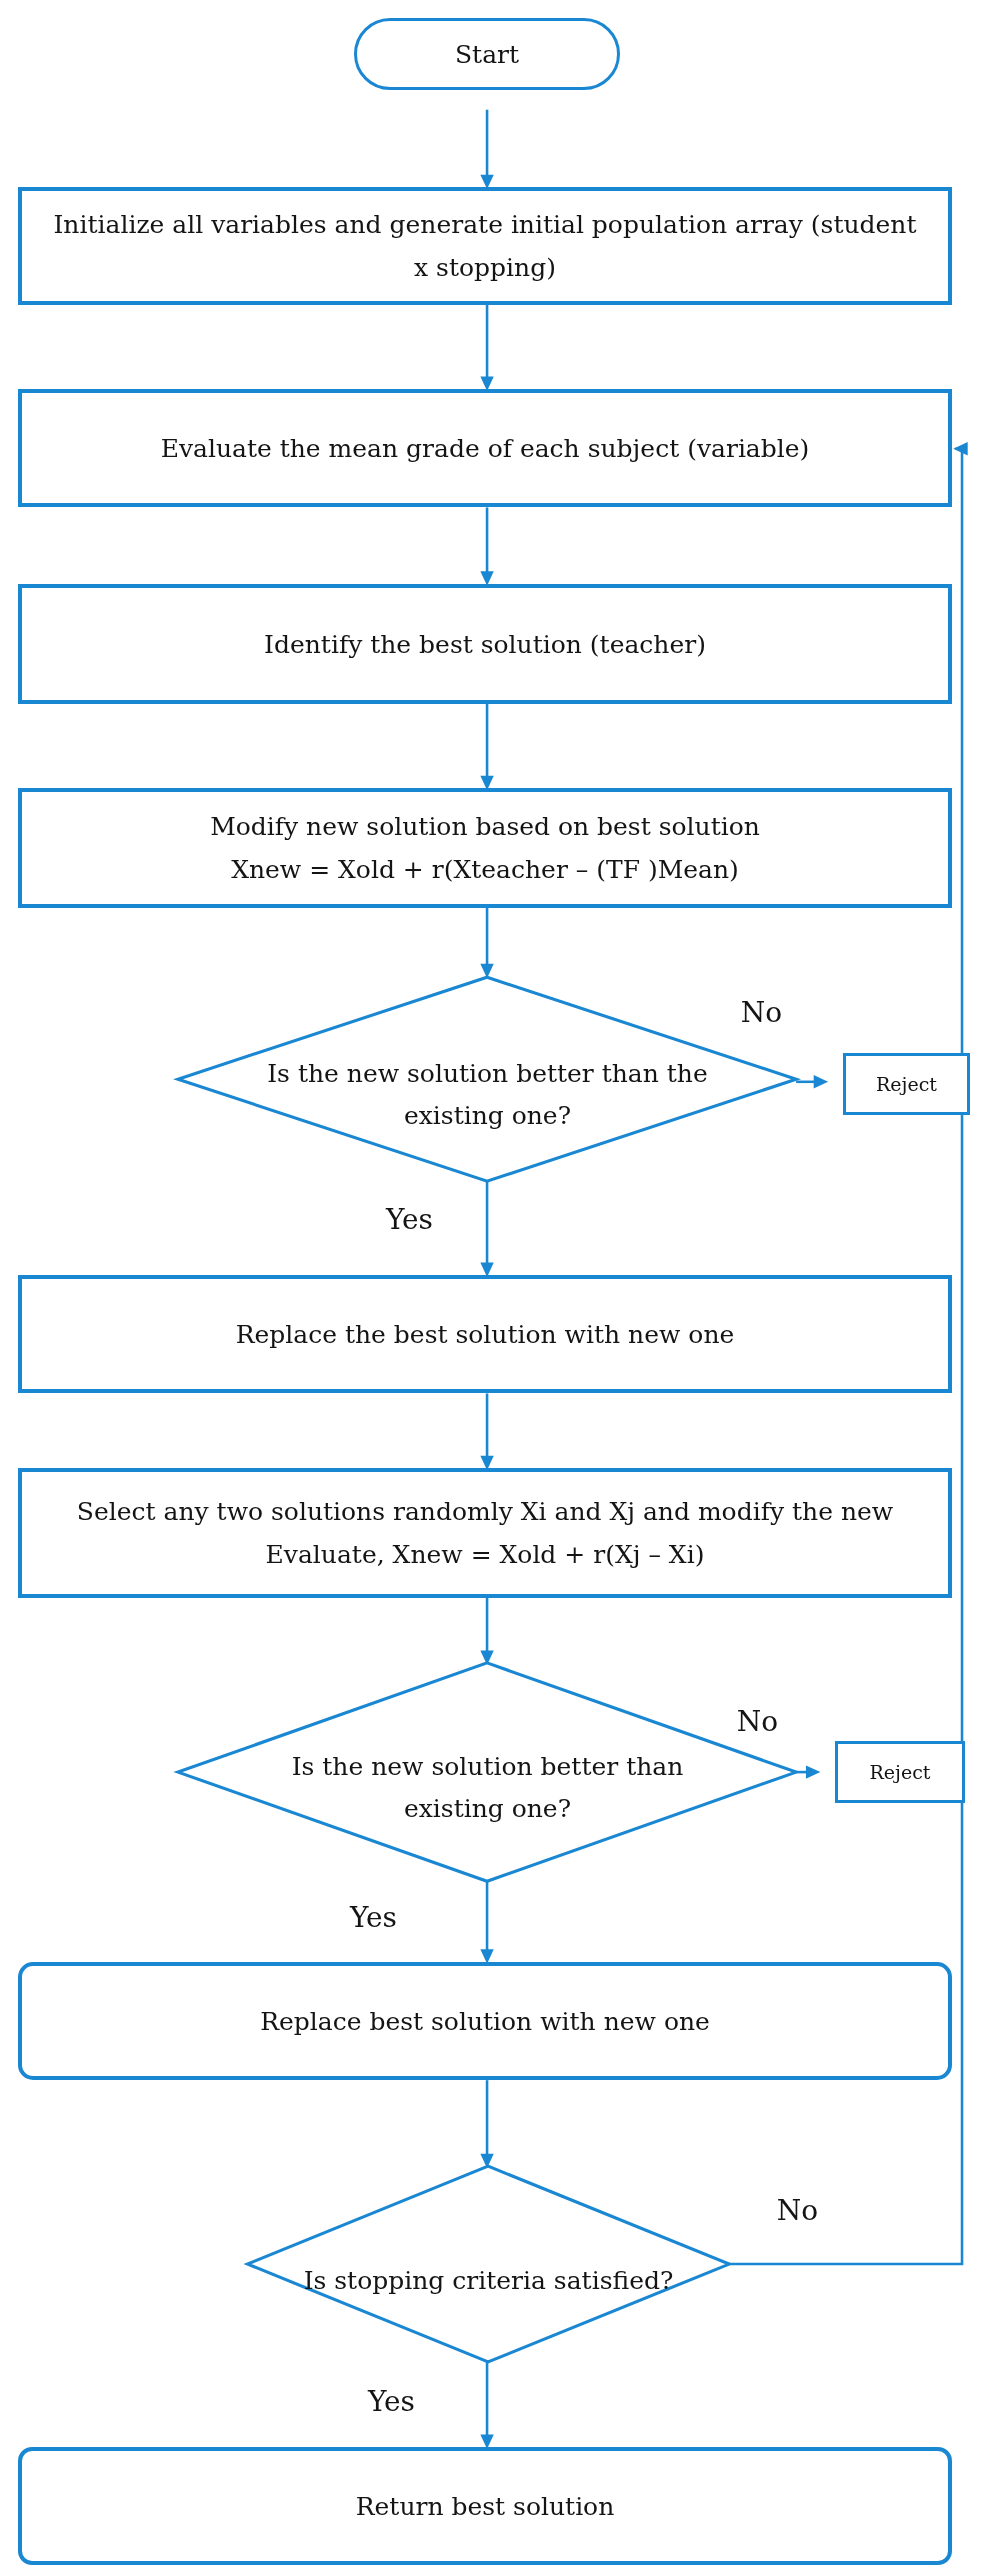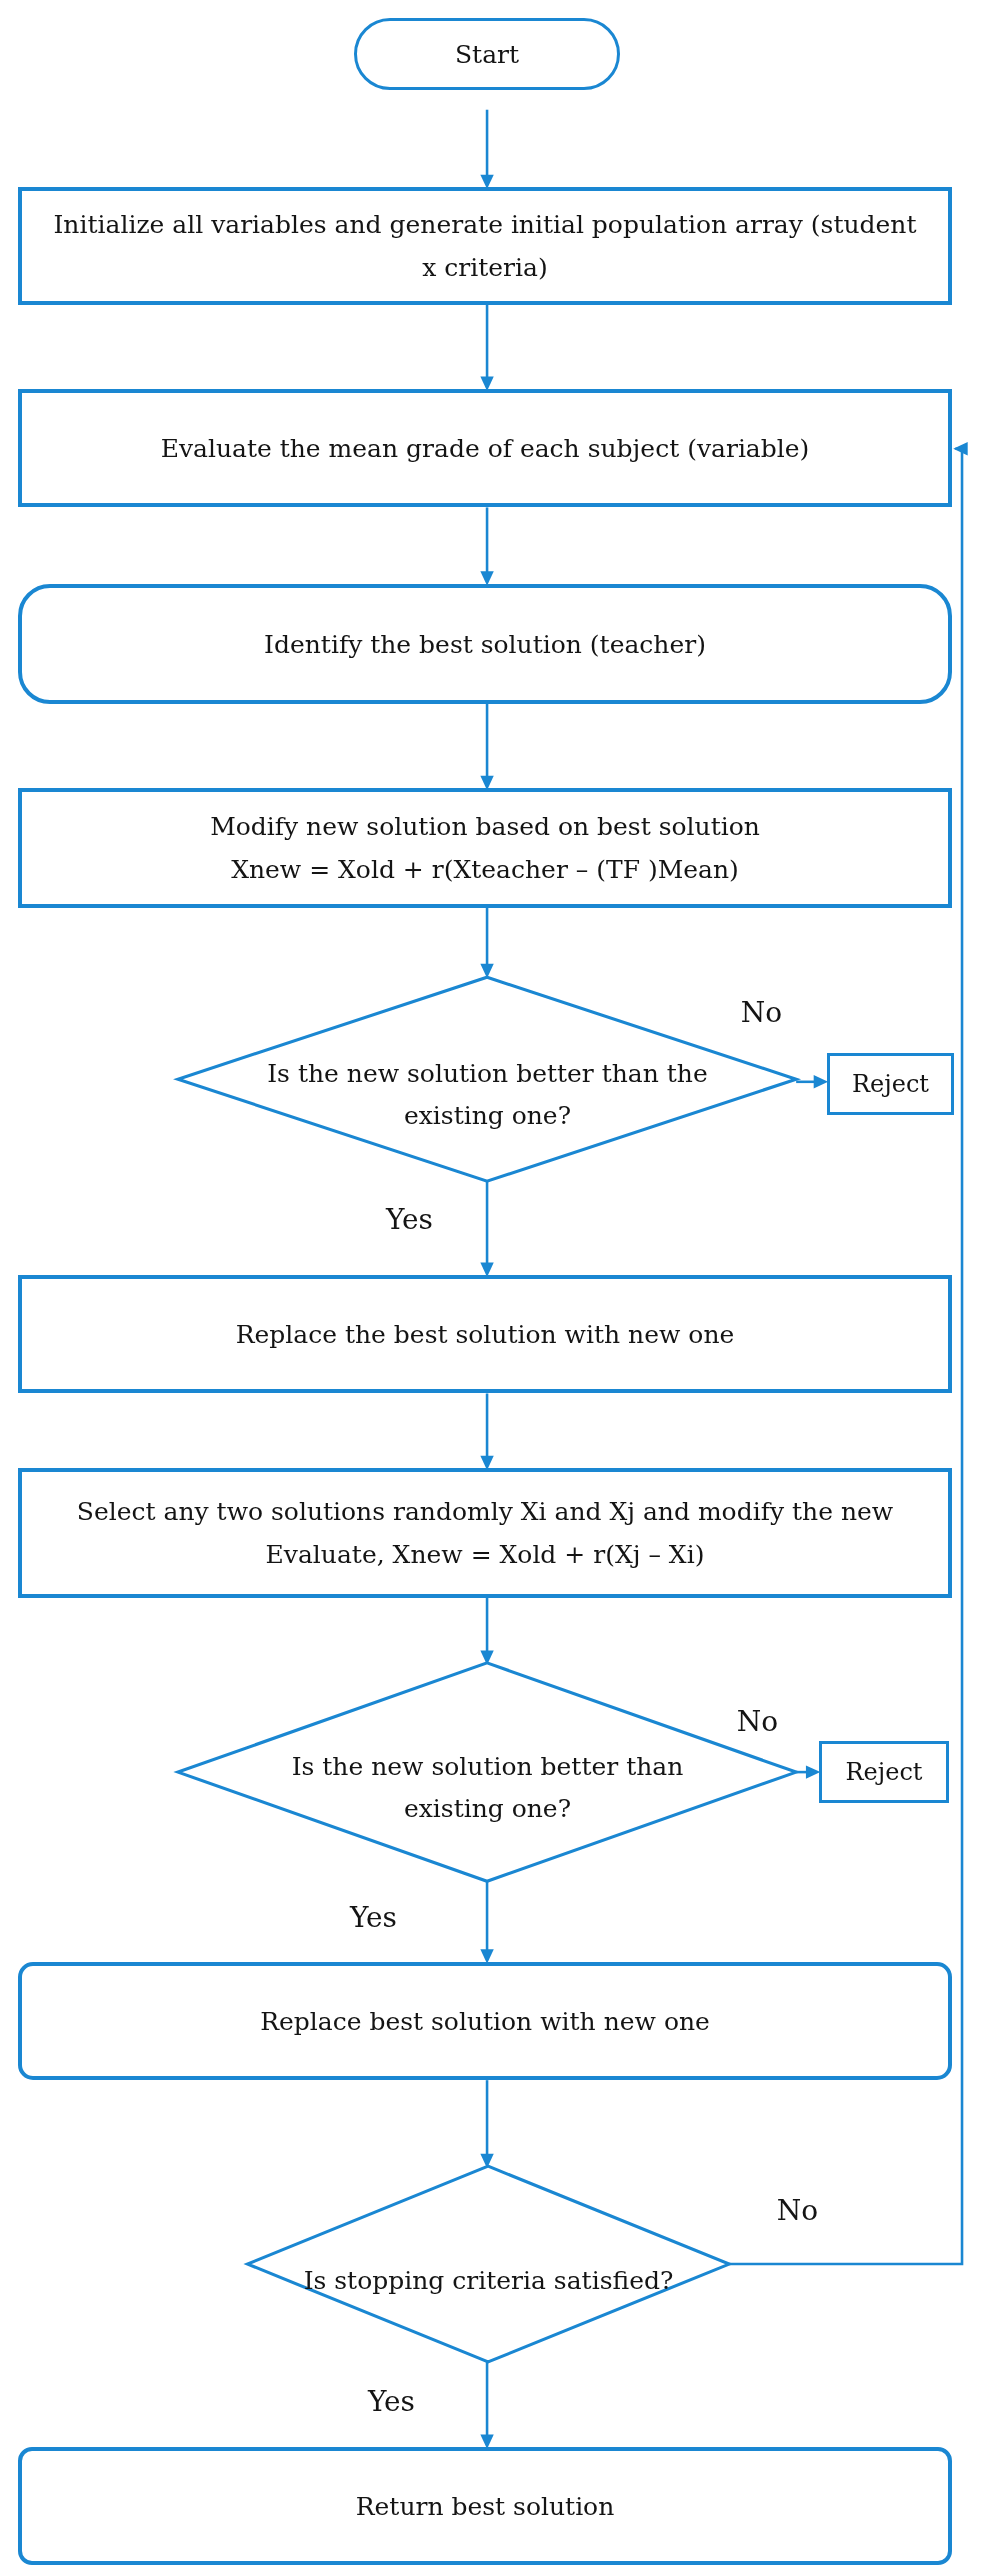--- a/index.html
+++ b/index.html
@@ -32,22 +32,23 @@
     line-height:43px;
     z-index:2;
     padding:0 14.4px;
   }
   .stadium{
     border-width:3.6px;
     border-radius:47px;
   }
   .reject{
     border-width:3.6px;
-    font-size:24px;
+    font-size:19px;
     padding:0 5.2px;
+    margin-left:16px;
   }
   .diamond-label{
     position:absolute;
     z-index:3;
     text-align:center;
     font-size:25px;
     line-height:42px;
     margin-top:16px;
   }
   .edge-label{
@@ -104,28 +105,28 @@
       <polygon points="947,4205 1415,4395 947,4585 480,4395"></polygon>
     </g>
   </svg>
 
   <div class="node stadium" style="left:354px;top:18px;width:266px;height:72px;">
     <span class="line-text">Start</span>
   </div>
 
   <div class="node" style="left:18px;top:187px;width:934px;height:118px;">
     <span class="line-text">Initialize all variables and generate initial population array (student</span>
-    <span class="line-text">x criteria)</span>
+    <span class="line-text">x stopping)</span>
   </div>
 
   <div class="node" style="left:18px;top:389px;width:934px;height:118px;">
     <span class="line-text">Evaluate the mean grade of each subject (variable)</span>
   </div>
 
-  <div class="node" style="left:18px;top:584px;width:934px;height:120px;border-radius:32px;">
+  <div class="node" style="left:18px;top:584px;width:934px;height:120px;">
     <span class="line-text">Identify the best solution (teacher)</span>
   </div>
 
   <div class="node" style="left:18px;top:788px;width:934px;height:120px;">
     <span class="line-text">Modify new solution based on best solution</span>
     <span class="line-text">Xnew = Xold + r(Xteacher – (TF )Mean)</span>
   </div>
 
   <div class="node reject" style="left:827px;top:1053px;width:127px;height:62px;">
     <span class="line-text">Reject</span>

